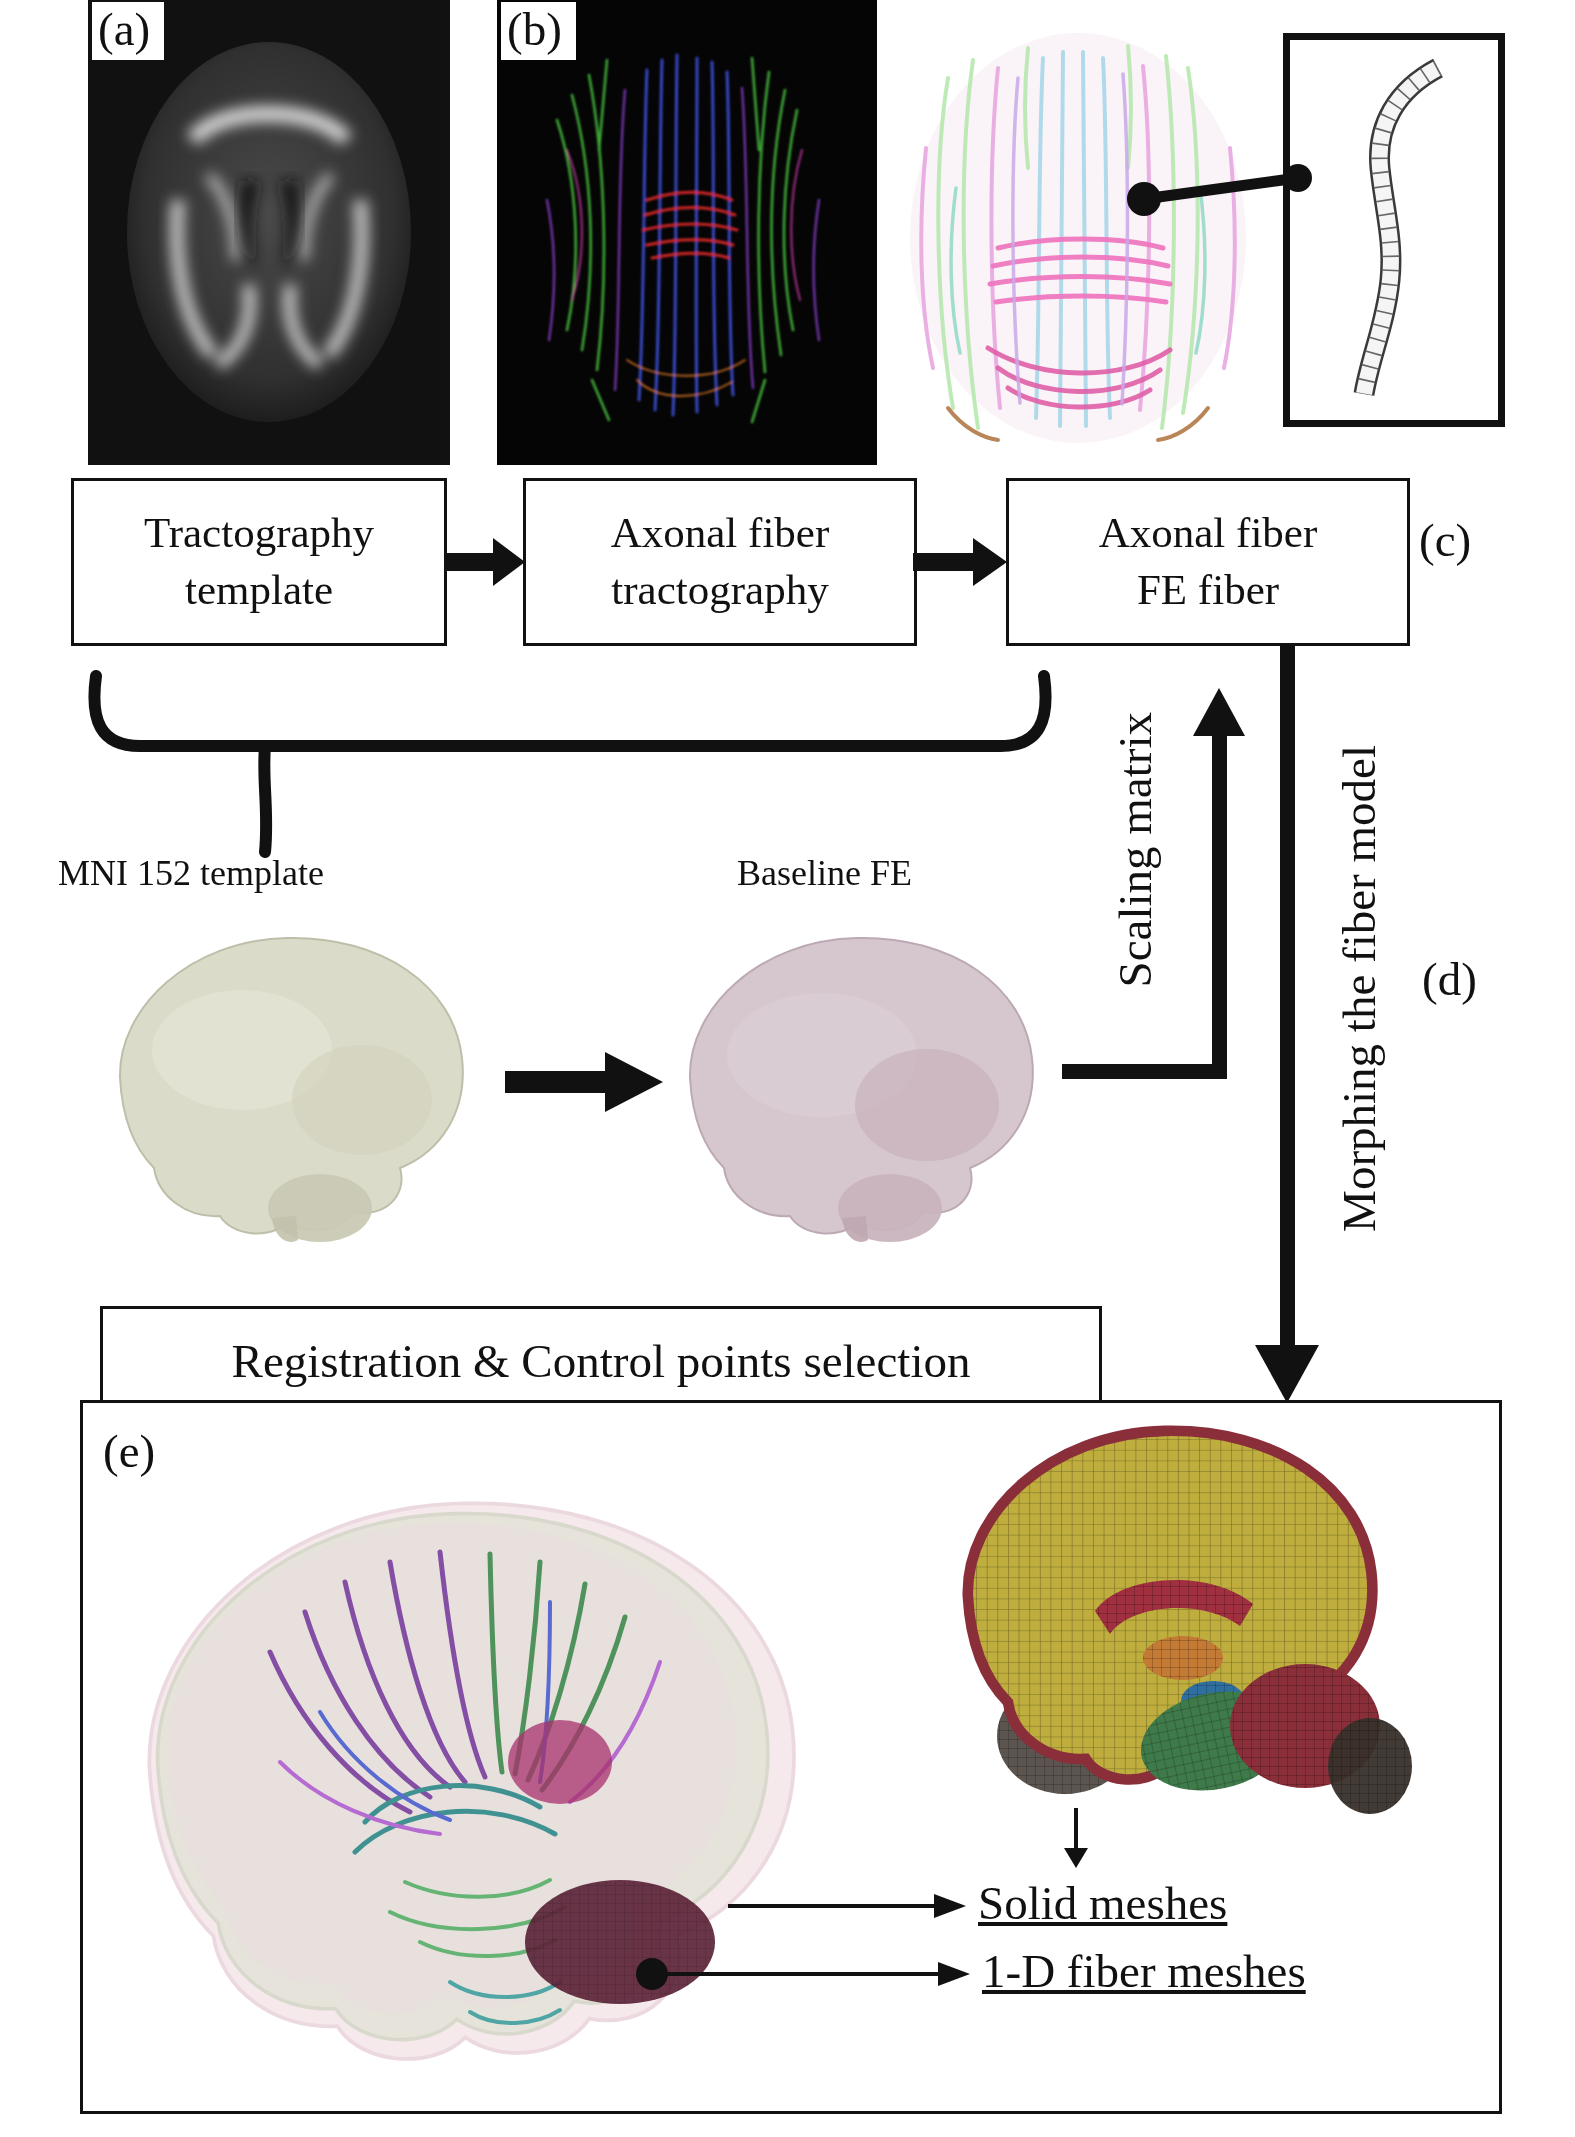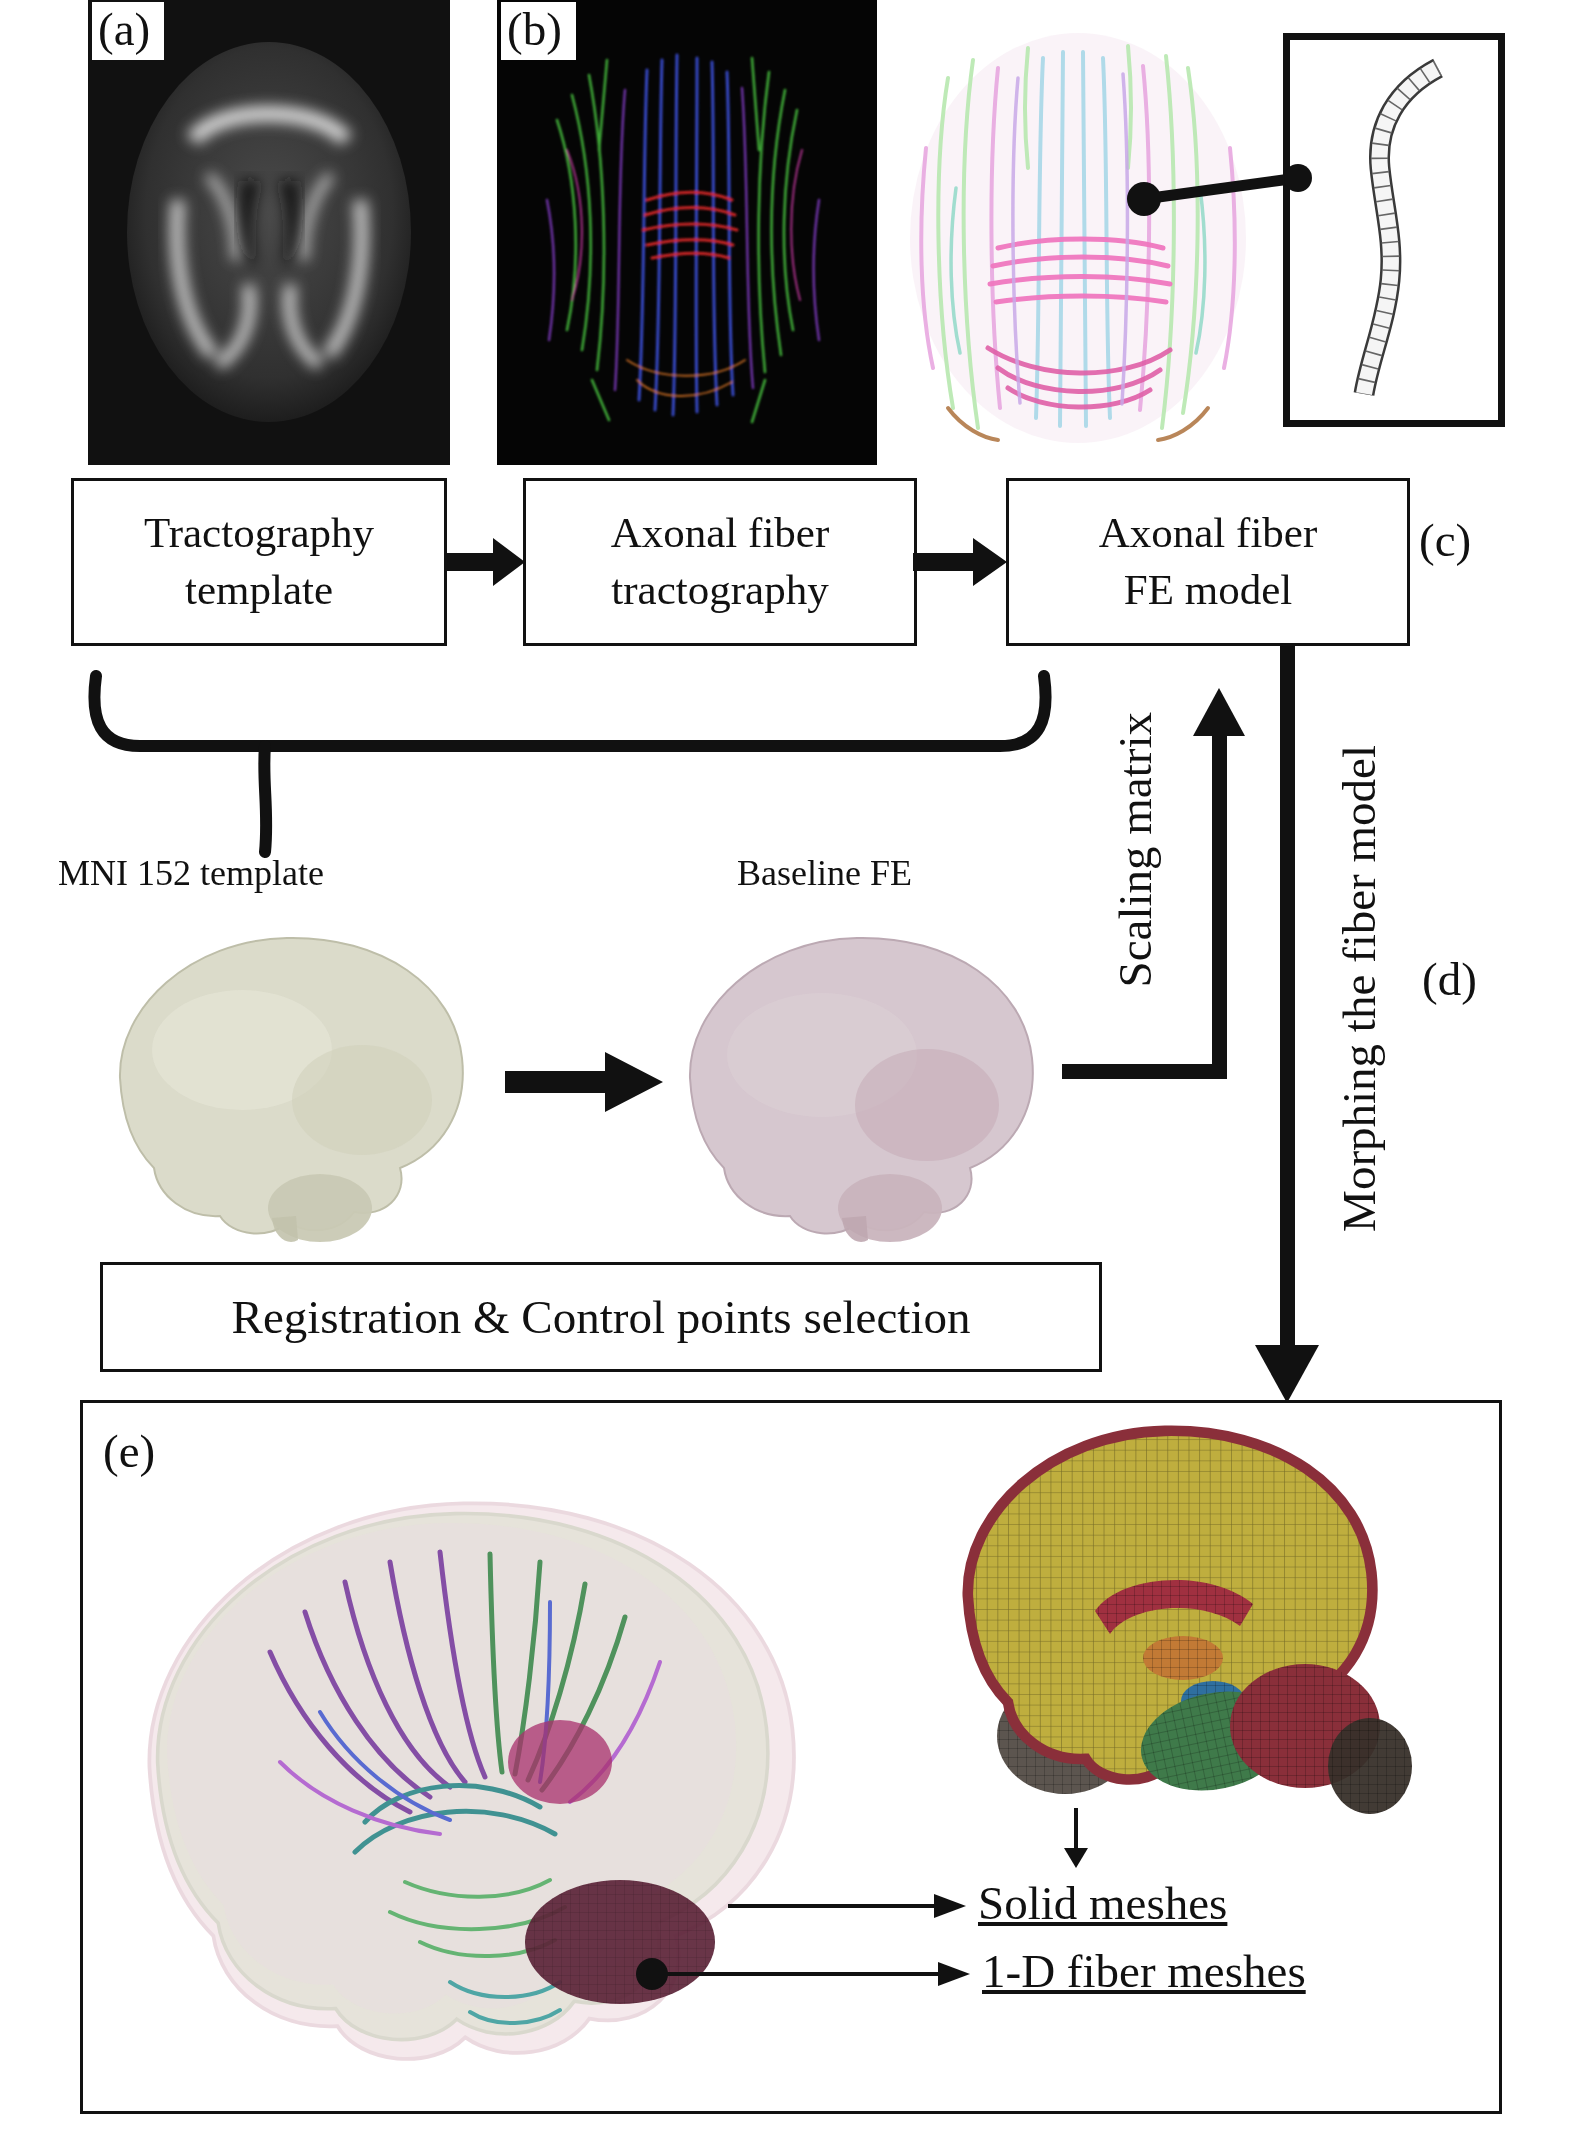--- a/index.html
+++ b/index.html
@@ -21,21 +21,21 @@
     display:flex; flex-direction:column; align-items:center; justify-content:center;
     text-align:center; font-size:43px; line-height:1.32; padding:6px 10px;
   }
   .side-label { position:absolute; font-size:36px; white-space:nowrap; }
   .vert-label {
     position:absolute; writing-mode:vertical-rl; transform:rotate(180deg);
     font-size:47px; white-space:nowrap;
   }
   .reg-box {
     position:absolute; border:3px solid #111; background:#fff;
-    display:flex; align-items:center; justify-content:center; font-size:47px;
+    display:flex; align-items:center; justify-content:center; font-size:47px;margin-top:44px;
   }
   .e-frame { position:absolute; border:3px solid #111; background:#fff; }
   .callout-box { position:absolute; border:7px solid #111; background:#fff; }
   .ann-label { position:absolute; font-size:47px; white-space:nowrap;text-decoration:underline; }
 </style>
 </head>
 <body>
 
 <div class="fig">
 
@@ -203,21 +203,21 @@
     <span>Axonal fiber</span>
     <span>tractography</span>
   </div>
 
   <svg class="abs" style="left:913px; top:536px;" width="96" height="52" viewBox="0 0 96 52">
     <polygon points="0,17 60,17 60,2 94,26 60,50 60,35 0,35" fill="#111"></polygon>
   </svg>
 
   <div class="flow-box" style="left:1006px; top:478px; width:404px; height:168px;">
     <span>Axonal fiber</span>
-    <span>FE model</span>
+    <span>FE fiber</span>
   </div>
 
   <span class="panel-label" style="left:1419px; top:513px;">(c)</span>
 
   <svg class="abs" style="left:70px; top:660px;" width="1000" height="200" viewBox="0 0 1000 200">
     <g fill="none" stroke="#111" stroke-width="12" stroke-linecap="round">
       <path d="M 26,16 C 20,60 30,86 70,86 L 930,86 C 970,86 980,60 974,16"></path>
       <path d="M 195,86 C 192,120 199,152 195,192"></path>
     </g>
   </svg>

